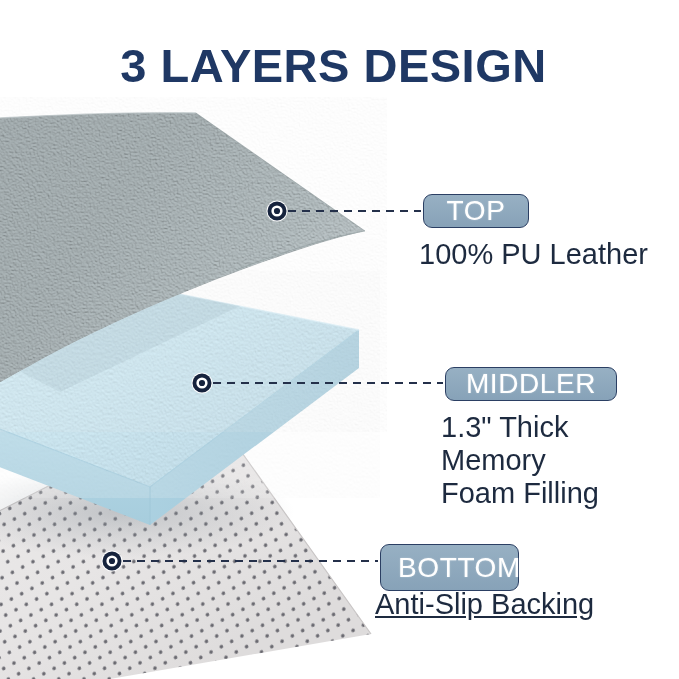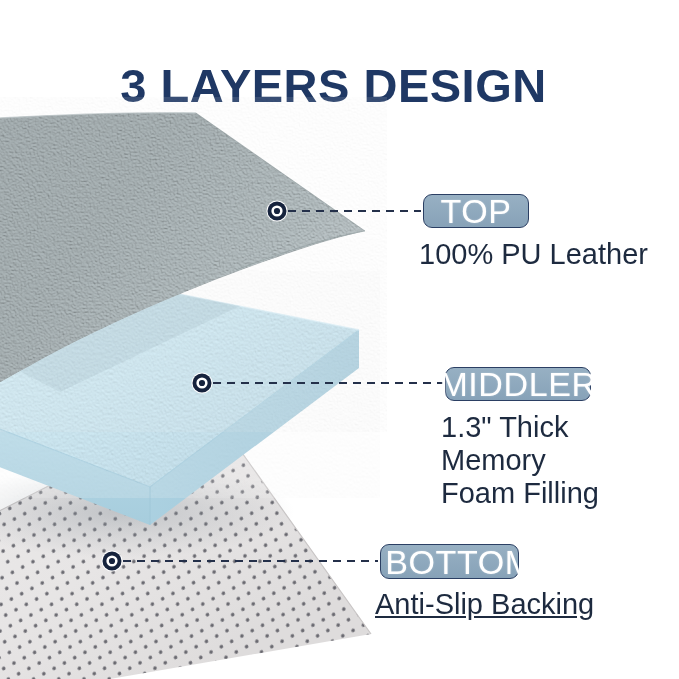--- a/index.html
+++ b/index.html
@@ -25,21 +25,20 @@
     left: 0;
     top: 38px;
     width: 667px;
     text-align: center;
     font-size: 47px;
     line-height: 56px;
     font-weight: 700;
     letter-spacing: 0.5px;
     color: #1f3864;
     white-space: nowrap;
-    margin-top: 20px;
   }
 
   
   #artwork {
     position: absolute;
     left: 0;
     top: 0;
     width: 679px;
     height: 679px;
   }
@@ -47,30 +46,30 @@
   
   .badge {
     position: absolute;
     display: flex;
     align-items: center;
     justify-content: center;
     box-sizing: border-box;
     border-radius: 9px;
     border: 1.6px solid #2b3f63;
     color: #ffffff;
-    font-size: 34px;
+    font-size: 28px;
     line-height: 1;
     letter-spacing: 0.6px;
     background: linear-gradient(180deg, #97b0c3 0%, #87a2b8 100%);
     text-shadow: 0 0 2px rgba(255,255,255,0.35);
     text-align: right;
   }
   #badge-top     { left: 423px; top: 194px; width: 106px; height: 34px; }
-  #badge-middler { left: 445px; top: 367px; width: 146px; height: 34px; }
-  #badge-bottom  { left: 380px; top: 544px; width: 139px; height: 35px; padding-left: 20px; }
+  #badge-middler { left: 445px; top: 367px; width: 172px; height: 34px; }
+  #badge-bottom  { left: 380px; top: 544px; width: 139px; height: 47px; padding-left: 20px; }
 
   
   .desc {
     position: absolute;
     color: #1d2a3f;
     font-size: 29px;
     line-height: 33px;
     white-space: pre-line;
   }
   #desc-top     { left: 419px; top: 238px; }

